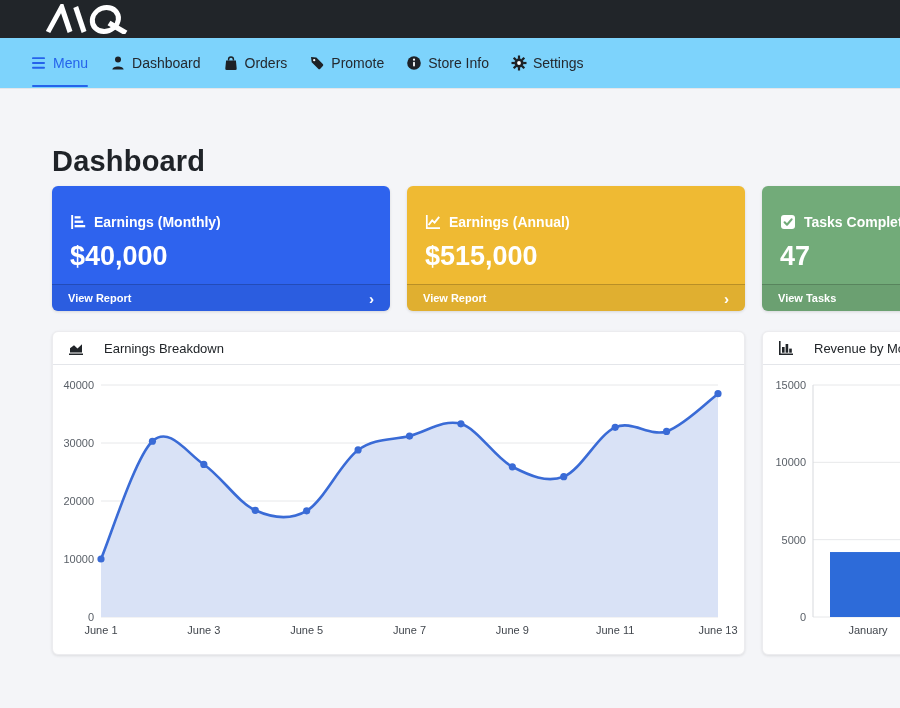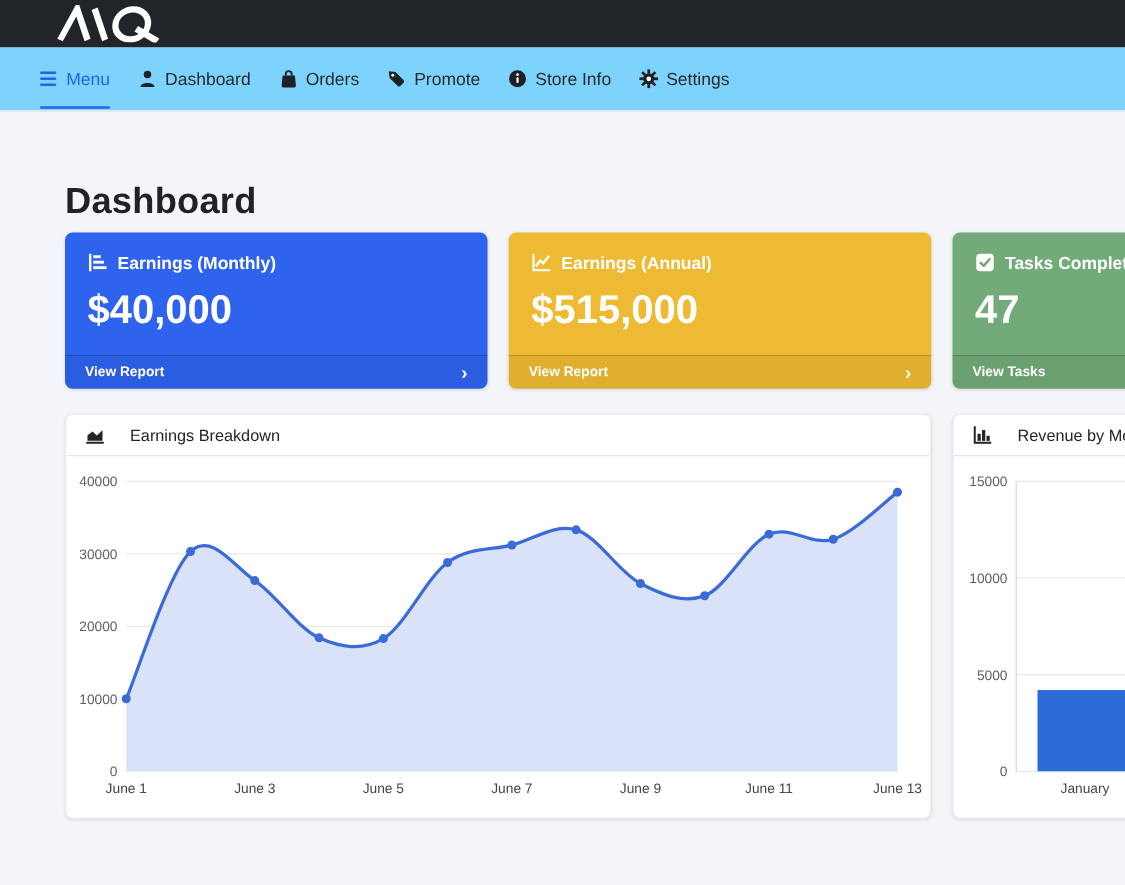--- a/index.html
+++ b/index.html
@@ -40,26 +40,26 @@
   .row { display:flex; gap:17px; width:1100px; }
   
   .stat-card {
     width:338px; height:125px; border-radius:6px; color:#fff;
     display:flex; flex-direction:column;
     box-shadow:0 1px 3px rgba(0,0,0,.12);
   }
   .stat-card.blue   { background:#2e63ee; }
   .stat-card.yellow { background:#efba33; }
   .stat-card.green  { background:#72ab79; }
-  .stat-body { flex:1; padding:16px 18px 0; overflow:hidden; }
+  .stat-body { flex:1; padding:16px 18px 0; overflow:hidden;margin-top:12px; }
   .stat-title {
     display:flex; align-items:center; gap:8px;
     font-size:14px; font-weight:bold; white-space:nowrap;
   }
-  .stat-value { font-size:32px; font-weight:bold; margin-top:11px; }
+  .stat-value { font-size:27px; font-weight:bold; margin-top:11px; }
   .stat-footer {
     height:27px; display:flex; align-items:center; justify-content:space-between;
     padding:0 16px; background:rgba(0,0,0,.06);
     border-top:1px solid rgba(0,0,0,.18);
     border-radius:0 0 6px 6px;
   }
   .stat-footer a {
     color:#fff; font-size:11px; font-weight:bold; 
     cursor:pointer;
   }

